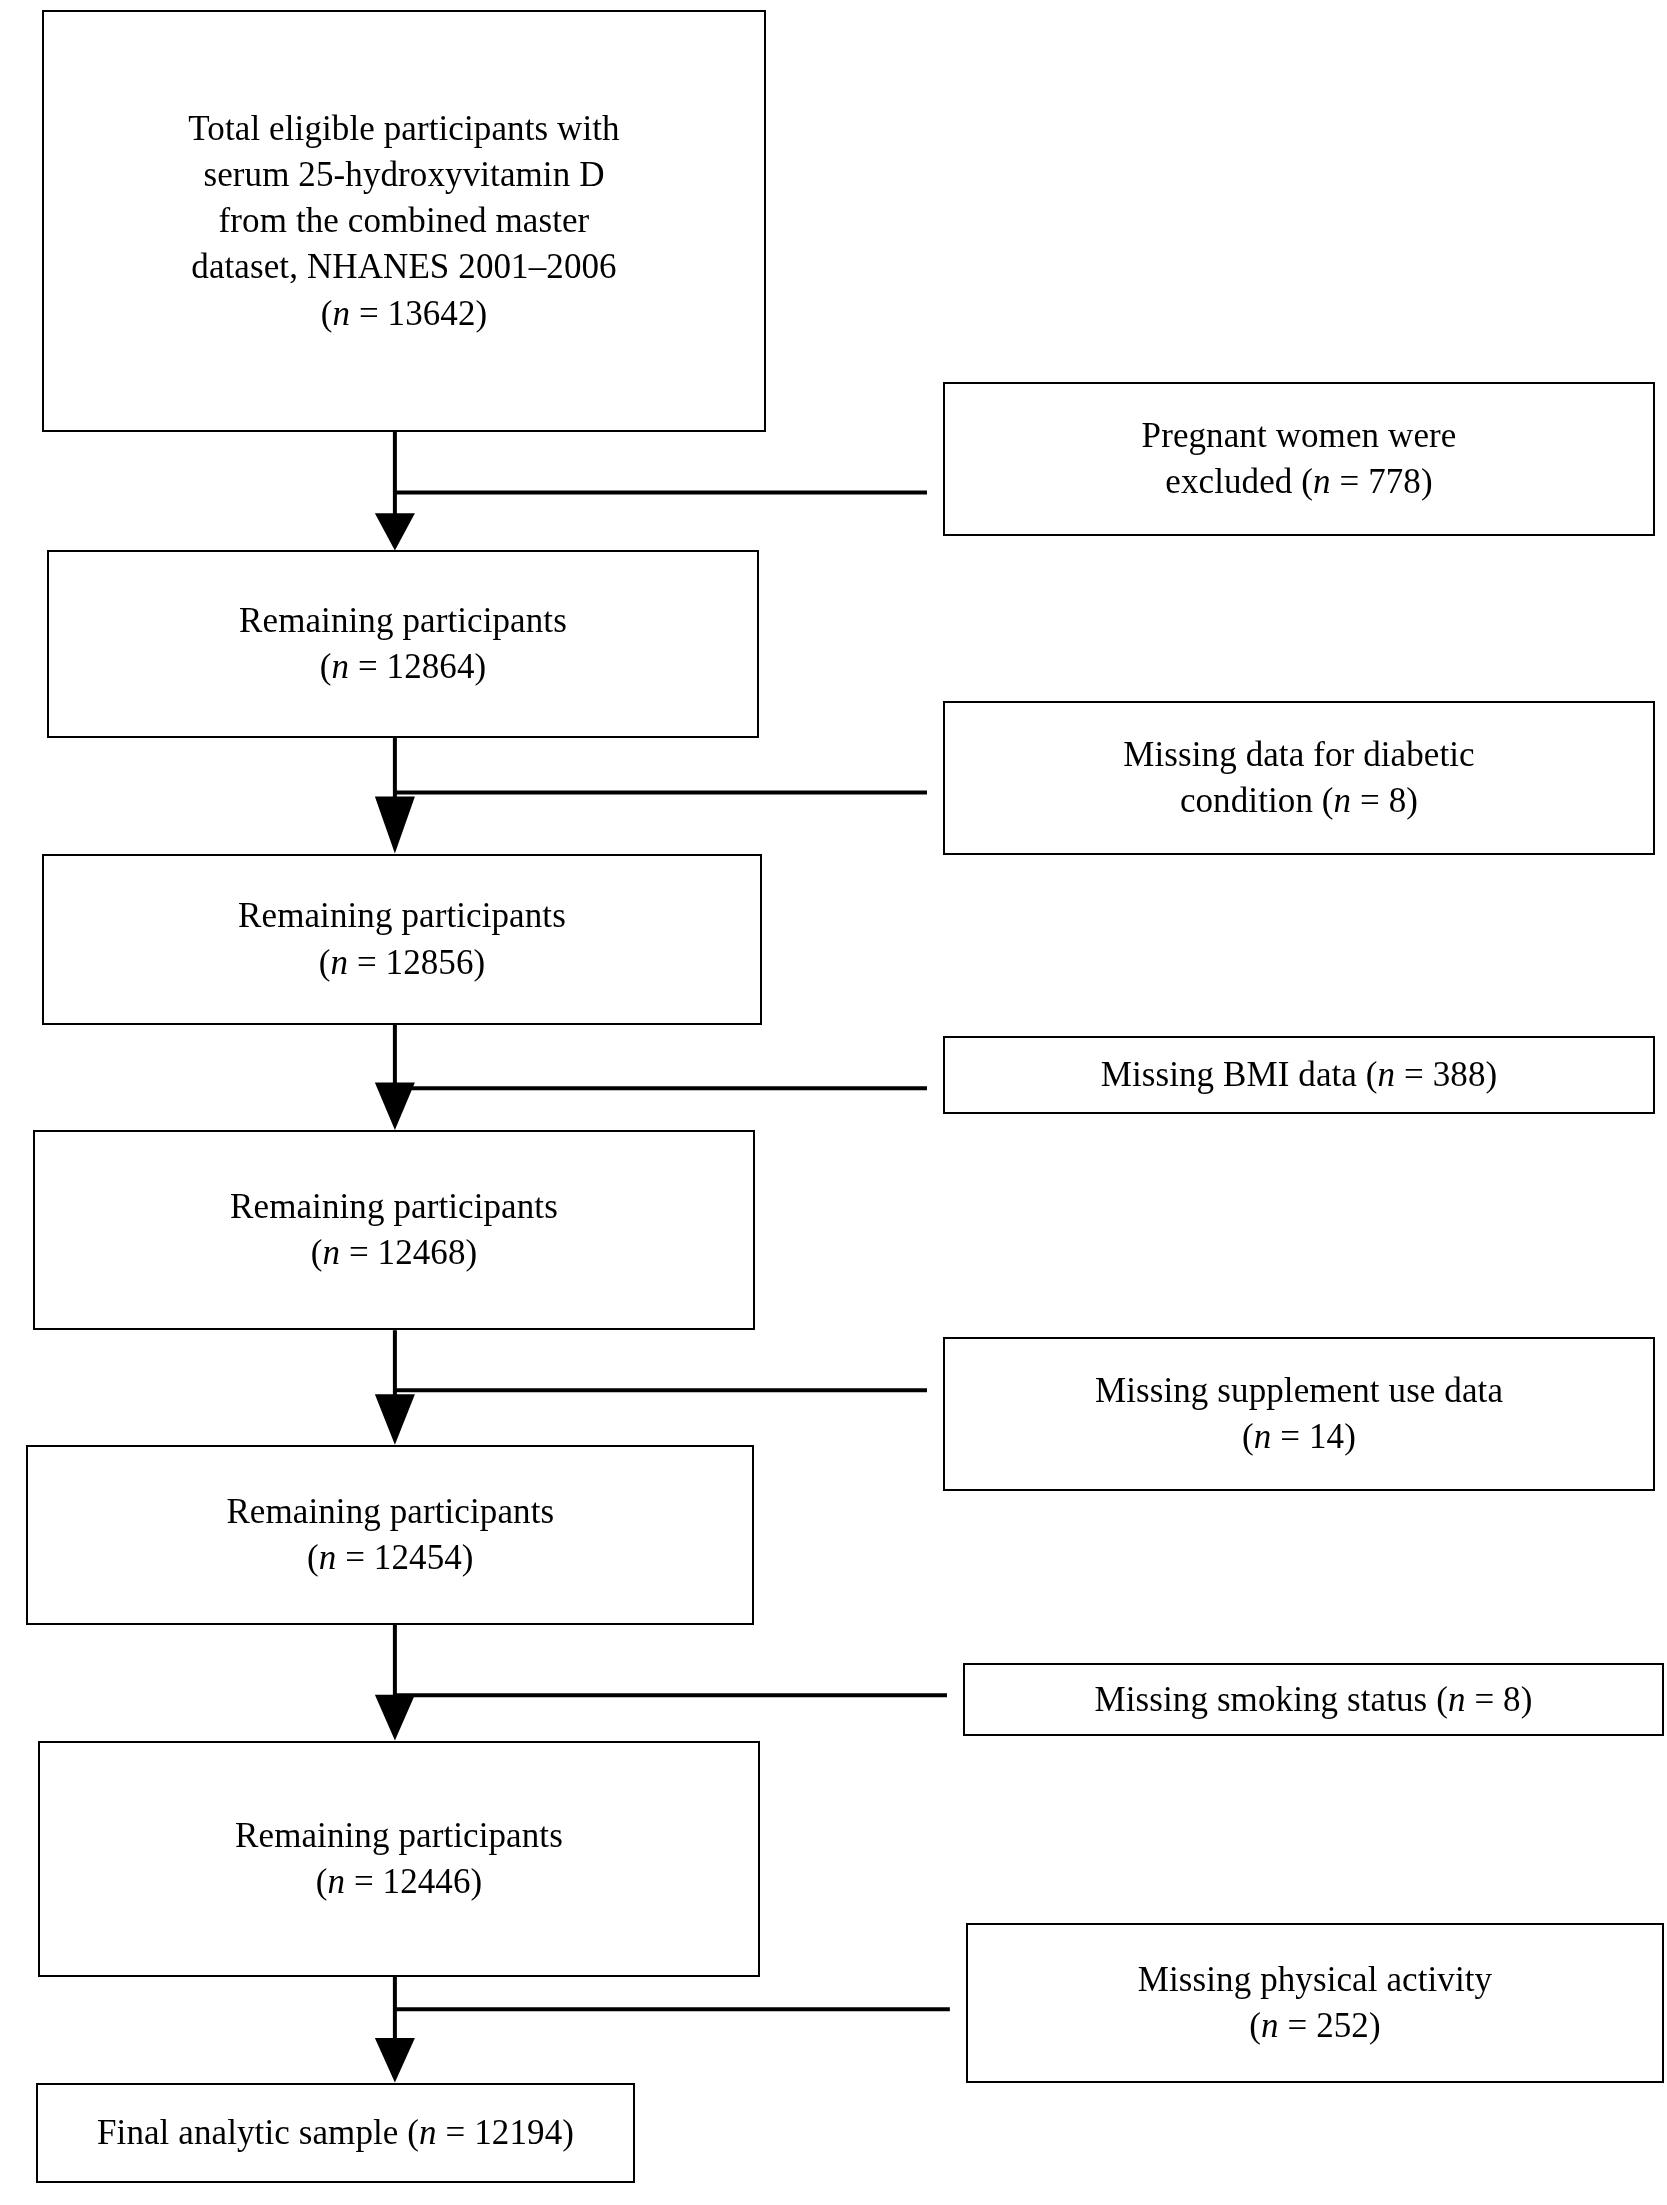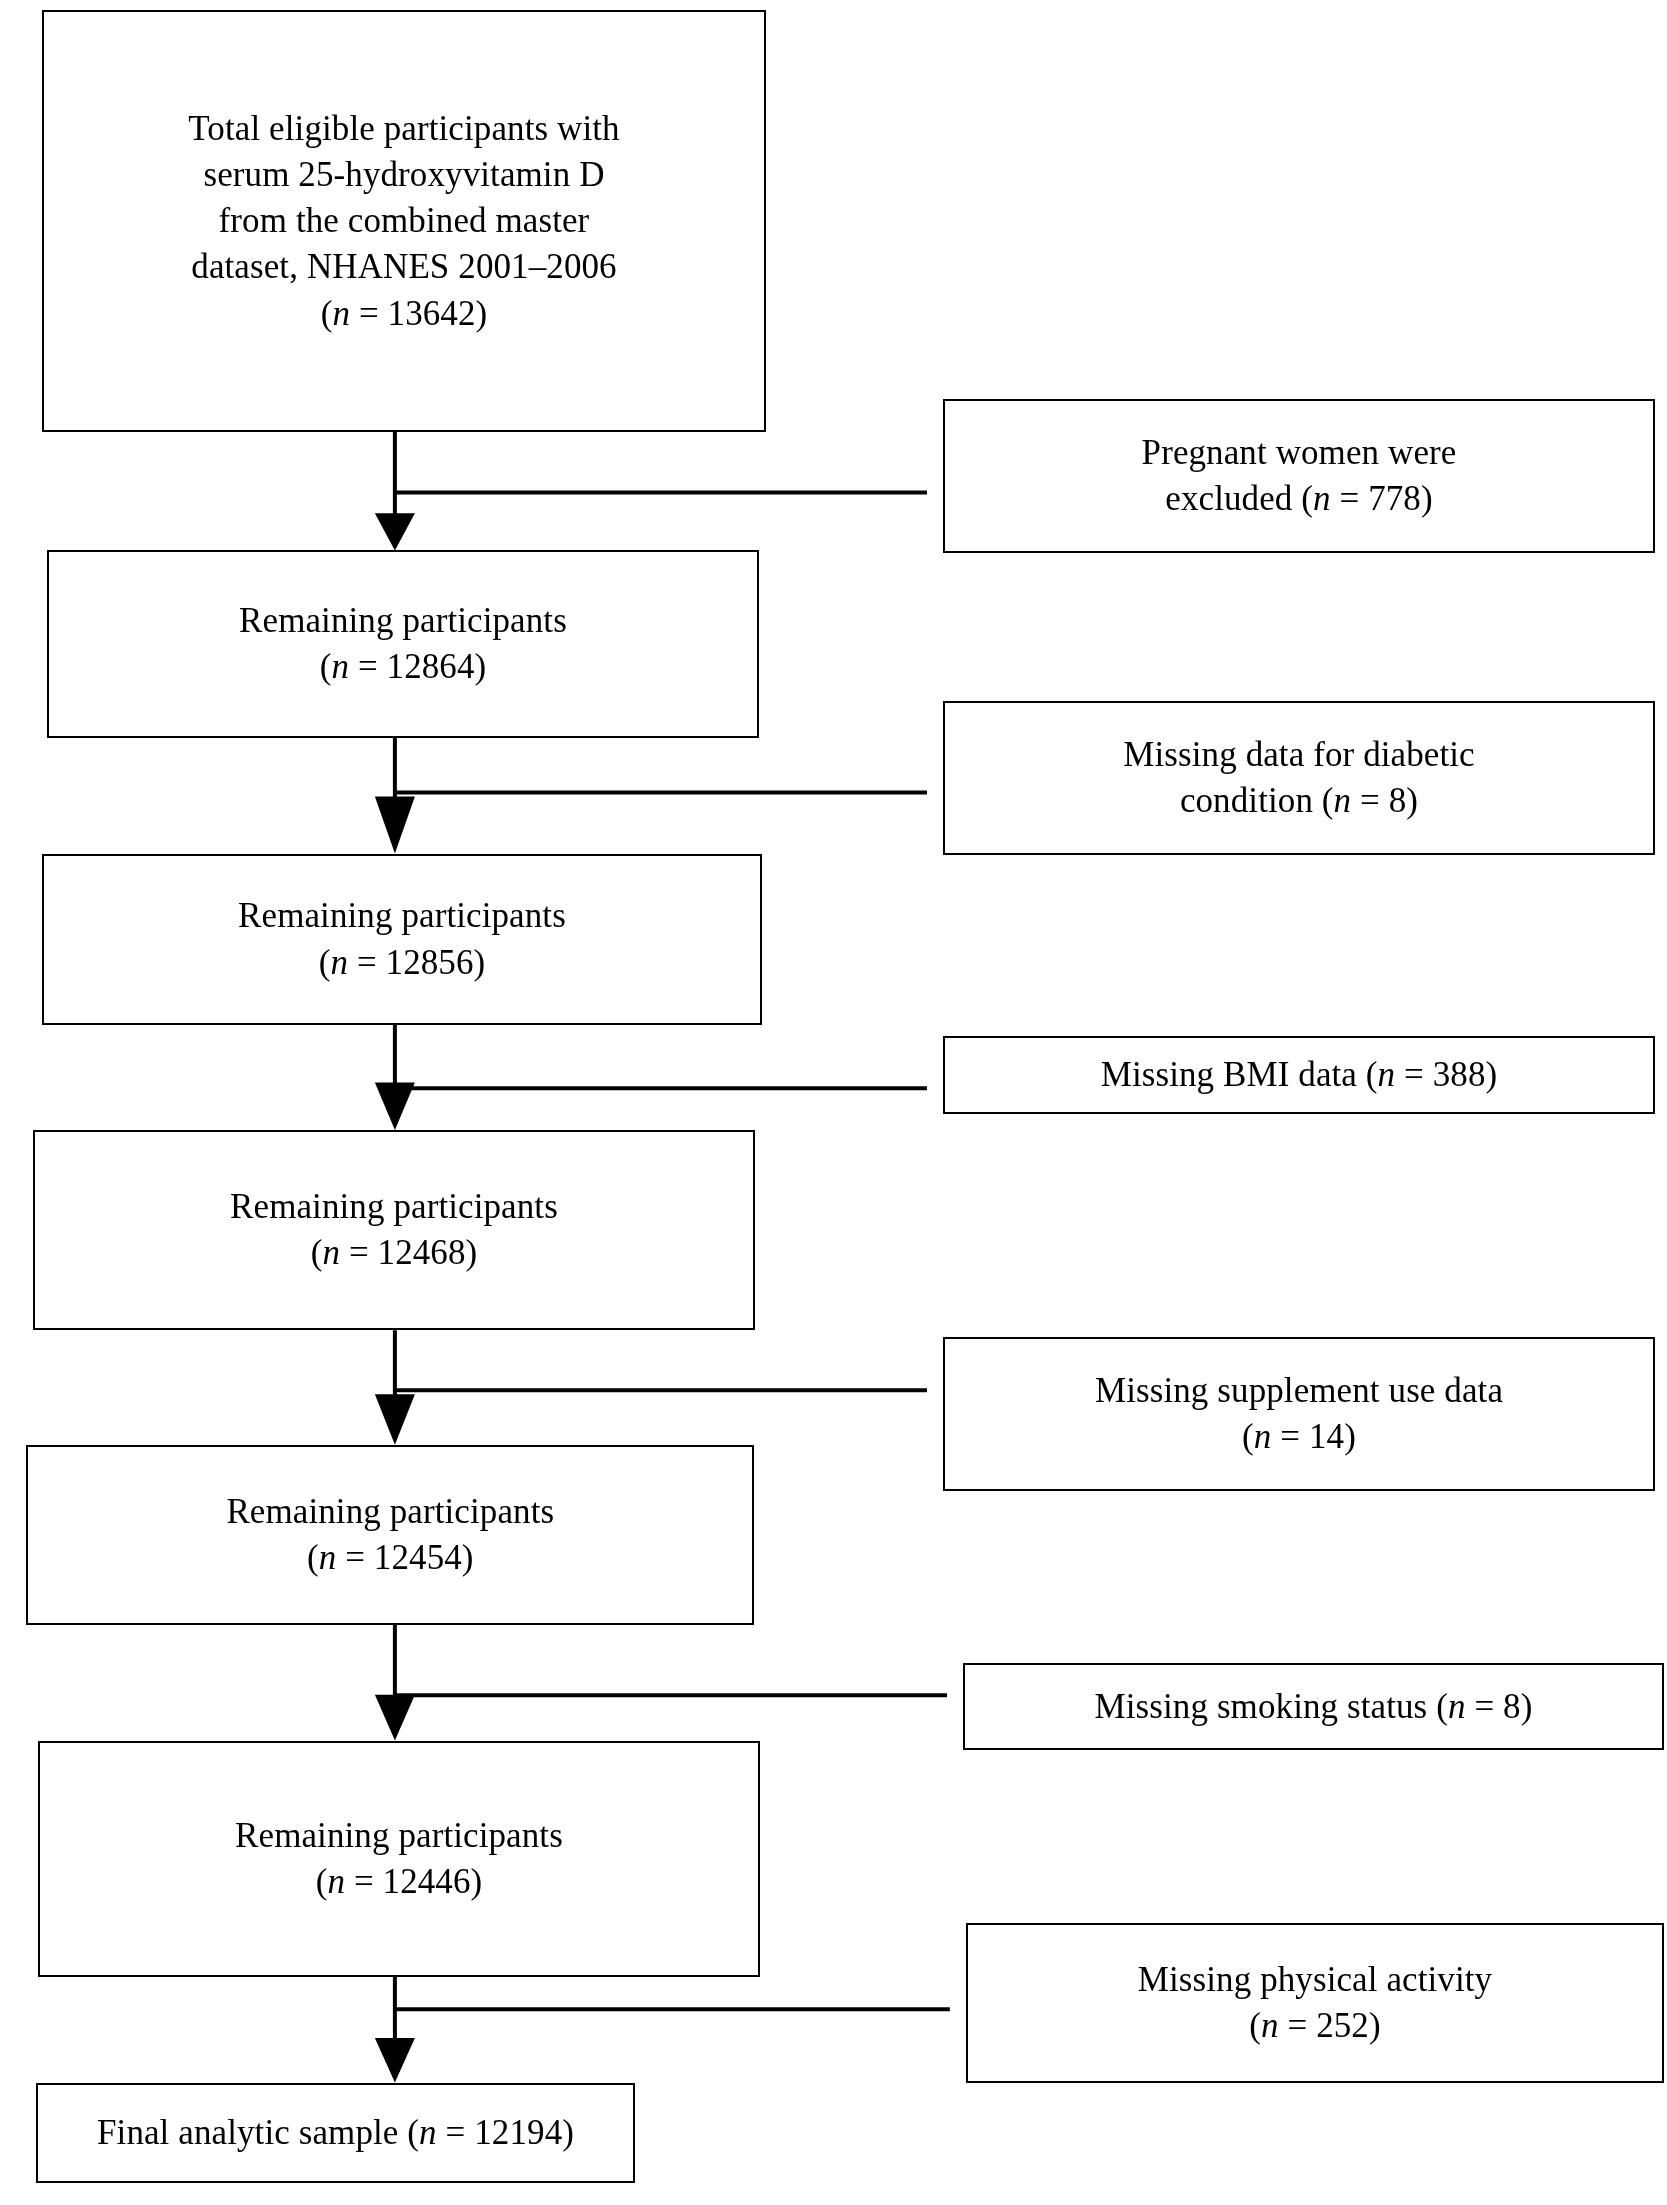--- a/index.html
+++ b/index.html
@@ -126,40 +126,40 @@
 
   <div class="node" style="left:22px; top:1741px; width:722px; height:236px;">
     <span class="line">Remaining participants</span>
     <span class="line">(<span class="ital">n</span> = 12446)</span>
   </div>
 
   <div class="node tight" style="left:20px; top:2083px; width:599px; height:100px;">
     <span class="line">Final analytic sample (<span class="ital">n</span> = 12194)</span>
   </div>
 
-  <div class="node" style="left:927px; top:399px; width:712px; height:154px;">
+  <div class="node" style="left:927px; top:382px; width:712px; height:154px;">
     <span class="line">Pregnant women were</span>
     <span class="line">excluded (<span class="ital">n</span> = 778)</span>
   </div>
 
   <div class="node" style="left:927px; top:701px; width:712px; height:154px;">
     <span class="line">Missing data for diabetic</span>
     <span class="line">condition (<span class="ital">n</span> = 8)</span>
   </div>
 
   <div class="node tight" style="left:927px; top:1036px; width:712px; height:78px;">
     <span class="line">Missing BMI data (<span class="ital">n</span> = 388)</span>
   </div>
 
   <div class="node" style="left:927px; top:1337px; width:712px; height:154px;">
     <span class="line">Missing supplement use data</span>
     <span class="line">(<span class="ital">n</span> = 14)</span>
   </div>
 
-  <div class="node tight" style="left:947px; top:1663px; width:701px; height:87px;">
+  <div class="node tight" style="left:947px; top:1663px; width:701px; height:73px;">
     <span class="line">Missing smoking status (<span class="ital">n</span> = 8)</span>
   </div>
 
   <div class="node" style="left:950px; top:1923px; width:698px; height:160px;">
     <span class="line">Missing physical activity</span>
     <span class="line">(<span class="ital">n</span> = 252)</span>
   </div>
 
 </div>
 

